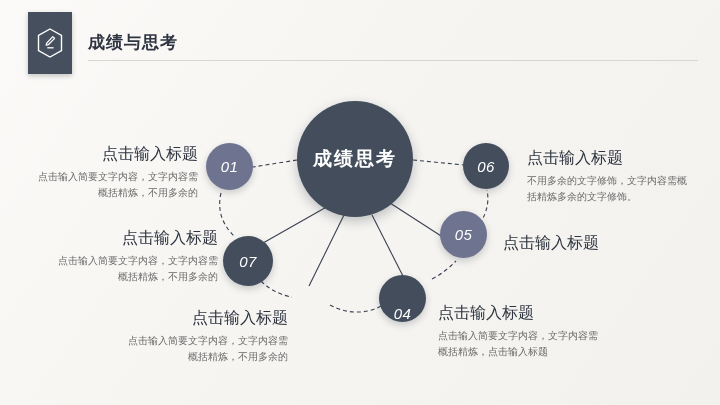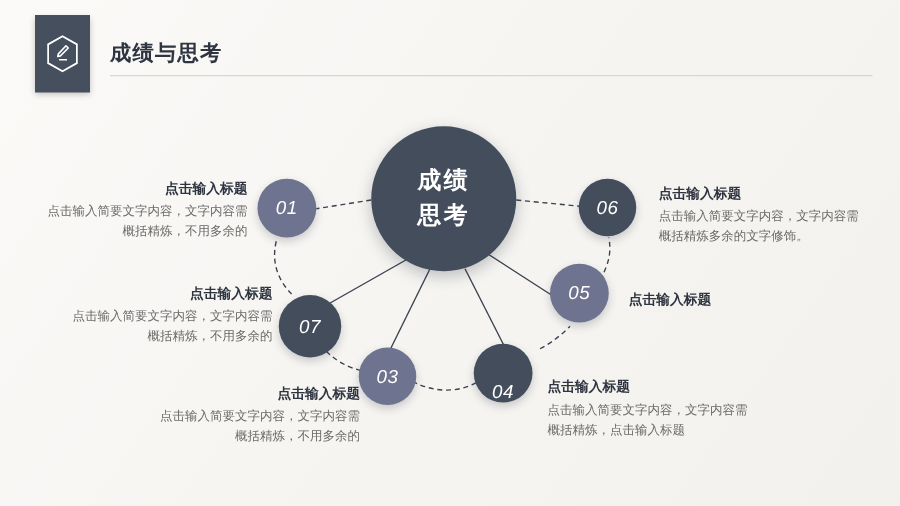--- a/index.html
+++ b/index.html
@@ -86,38 +86,38 @@
   .center-node {
     position: absolute;
     left: 297px;
     top: 101px;
     width: 116px;
     height: 116px;
     border-radius: 50%;
     background: #434d5c;
     box-shadow: 0 4px 12px rgba(40,45,60,0.28);
     display: flex;
-    flex-direction: column;
+    flex-direction: row;
     align-items: center;
     justify-content: center;
     color: #fff;
     text-align: right;
   }
   .center-line {
     font-size: 19px;
     font-weight: bold;
     letter-spacing: 2px;
     line-height: 1.45;
   }
 
   
   .txt { position: absolute; }
   .txt .t-title {
-    font-size: 11px;
-    font-weight: bold;
+    font-size: 16px;
+    font-weight: normal;
     color: #2f3540;
     line-height: 1.3;
     margin-bottom: 4px;
   }
   .txt .t-body {
     font-size: 10px;
     color: #6a6a6a;
     line-height: 1.62;
   }
   .align-right  { text-align: right; }
@@ -161,23 +161,20 @@
     <div class="center-line">成绩</div>
     <div class="center-line">思考</div>
   </div>
 
   <div class="node light" style="left:206px; top:143px; width:47px; height:47px;">
     <span class="node-num">01</span>
   </div>
   <div class="node dark" style="left:223px; top:236px; width:50px; height:50px;">
     <span class="node-num">07</span>
   </div>
-  <div class="node light" style="left:287px; top:278px; width:46px; height:46px;">
-    <span class="node-num">03</span>
-  </div>
   <div class="node dark" style="left:379px; top:275px; width:47px; height:47px;align-items:flex-end;">
     <span class="node-num">04</span>
   </div>
   <div class="node light" style="left:440px; top:211px; width:47px; height:47px;">
     <span class="node-num">05</span>
   </div>
   <div class="node dark" style="left:463px; top:143px; width:46px; height:46px;">
     <span class="node-num">06</span>
   </div>
 
@@ -200,16 +197,16 @@
     <div class="t-title">点击输入标题</div>
     <div class="t-body">点击输入简要文字内容，文字内容需概括精炼，点击输入标题</div>
   </div>
 
   <div class="txt align-left" style="left:503px; top:233px; width:160px;">
     <div class="t-title">点击输入标题</div>
   </div>
 
   <div class="txt align-left" style="left:527px; top:148px; width:162px;">
     <div class="t-title">点击输入标题</div>
-    <div class="t-body">点击输入简要文字内容，文字内容需概括精炼多余的文字修饰。</div>
+    <div class="t-body">不用多余的文字修饰，文字内容需概括精炼多余的文字修饰。</div>
   </div>
 
 </div>
 
 </body></html>

